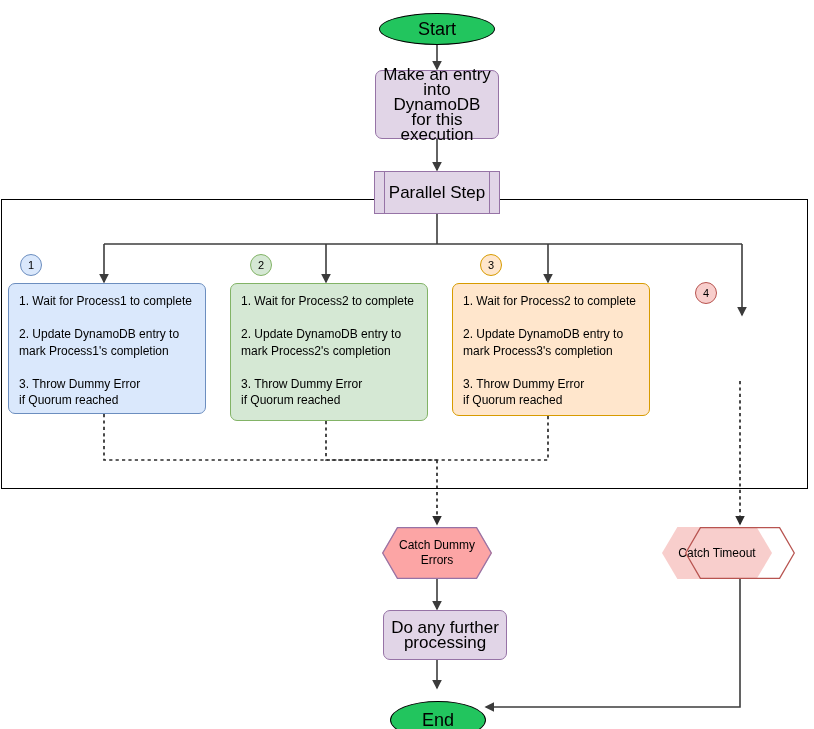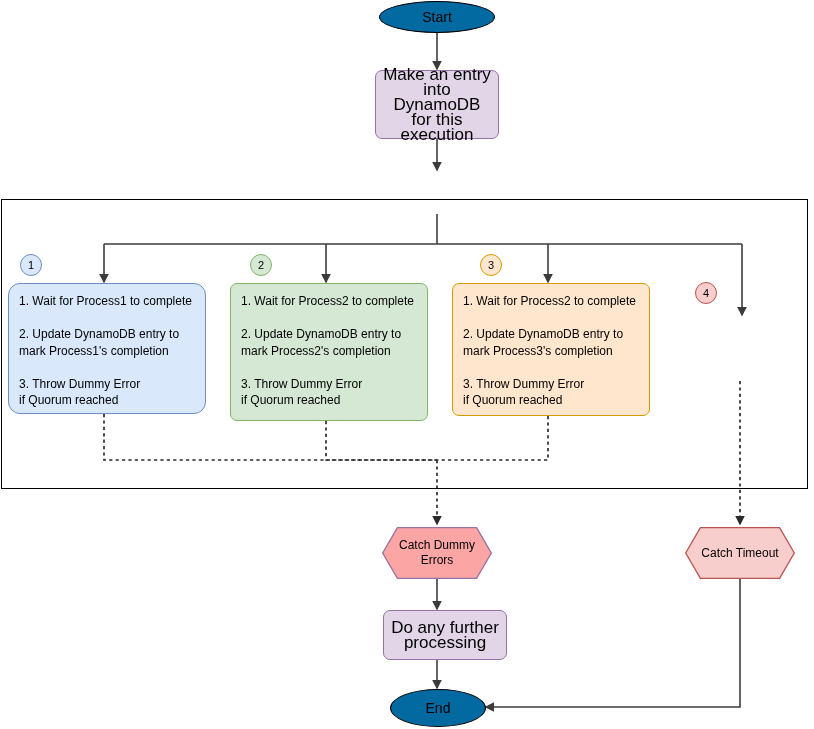--- a/index.html
+++ b/index.html
@@ -28,33 +28,34 @@
     justify-content: center;
     text-align: center;
     color: #000000;
     font-size: 17px;
     line-height: 15px;
   }
 
   .terminator {
     border: 1.4px solid #000000;
     border-radius: 50%;
-    background: #0369a1;
-    font-size: 14px;
+    background: #22c55e;
+    font-size: 18px;
+    margin-top: 12px;
   }
 
   .proc {
     border-radius: 7px;
     border-width: 1.3px;
     border-style: solid;
     padding: 4px 6px;
   }
 
   .proc-purple { background: #e1d5e7; border-color: #9673a6; }
-  .proc-blue   { background: #dae8fc; border-color: #6c8ebf; border-radius: 12px; }
+  .proc-blue   { background: #dae8fc; border-color: #6c8ebf; }
   .proc-green  { background: #d5e8d4; border-color: #82b366; }
   .proc-orange { background: #ffe6cc; border-color: #d79b00; }
   .proc-red    { background: #f8cecc; border-color: #b85450; }
 
   
   .branch-body {
     align-items: flex-start;
     justify-content: flex-start;
     text-align: left;
     padding: 9px 9px 9px 10px;
@@ -186,20 +187,23 @@
   <div class="container-box" style="left:1px; top:199px; width:807px; height:290px;"></div>
 
   <div class="node terminator" style="left:379px; top:1px; width:116px; height:32px;">
     <span>Start</span>
   </div>
 
   <div class="node proc proc-purple" style="left:375px; top:70px; width:124px; height:69px;">
     <span>Make an entry into DynamoDB for this execution</span>
   </div>
 
+  <div class="node parallel-box" style="left:374px; top:171px; width:126px; height:43px;">
+    <span>Parallel Step</span>
+  </div>
 
   <div class="badge badge-blue" style="left:20px; top:254px;">
     <span>1</span>
   </div>
   <div class="node proc proc-blue branch-body" style="left:8px; top:283px; width:198px; height:131px;">
     <span>1. Wait for Process1 to complete
 
 2. Update DynamoDB entry to
 mark Process1's completion
 
@@ -237,21 +241,21 @@
     <span>4</span>
   </div>
 
   <div class="hexagon hex-purple" style="left:382px; top:527px; width:110px; height:52px;">
     <span>Catch Dummy Errors</span>
   </div>
   <svg class="hex-border" style="left:382px; top:527px; width:110px; height:52px;" viewBox="0 0 110 52">
     <polygon points="15.4,0.7 94.6,0.7 109.3,26 94.6,51.3 15.4,51.3 0.7,26" fill="none" stroke="#9673a6" stroke-width="1.3"></polygon>
   </svg>
 
-  <div class="hexagon hex-red" style="left:685px; top:527px; width:110px; height:52px;">
+  <div class="hexagon hex-red" style="left:662px; top:527px; width:110px; height:52px;">
     <span>Catch Timeout</span>
   </div>
   <svg class="hex-border" style="left:685px; top:527px; width:110px; height:52px;" viewBox="0 0 110 52">
     <polygon points="15.4,0.7 94.6,0.7 109.3,26 94.6,51.3 15.4,51.3 0.7,26" fill="none" stroke="#b85450" stroke-width="1.3"></polygon>
   </svg>
 
   <div class="node proc proc-purple" style="left:383px; top:610px; width:124px; height:50px;">
     <span>Do any further processing</span>
   </div>
 

